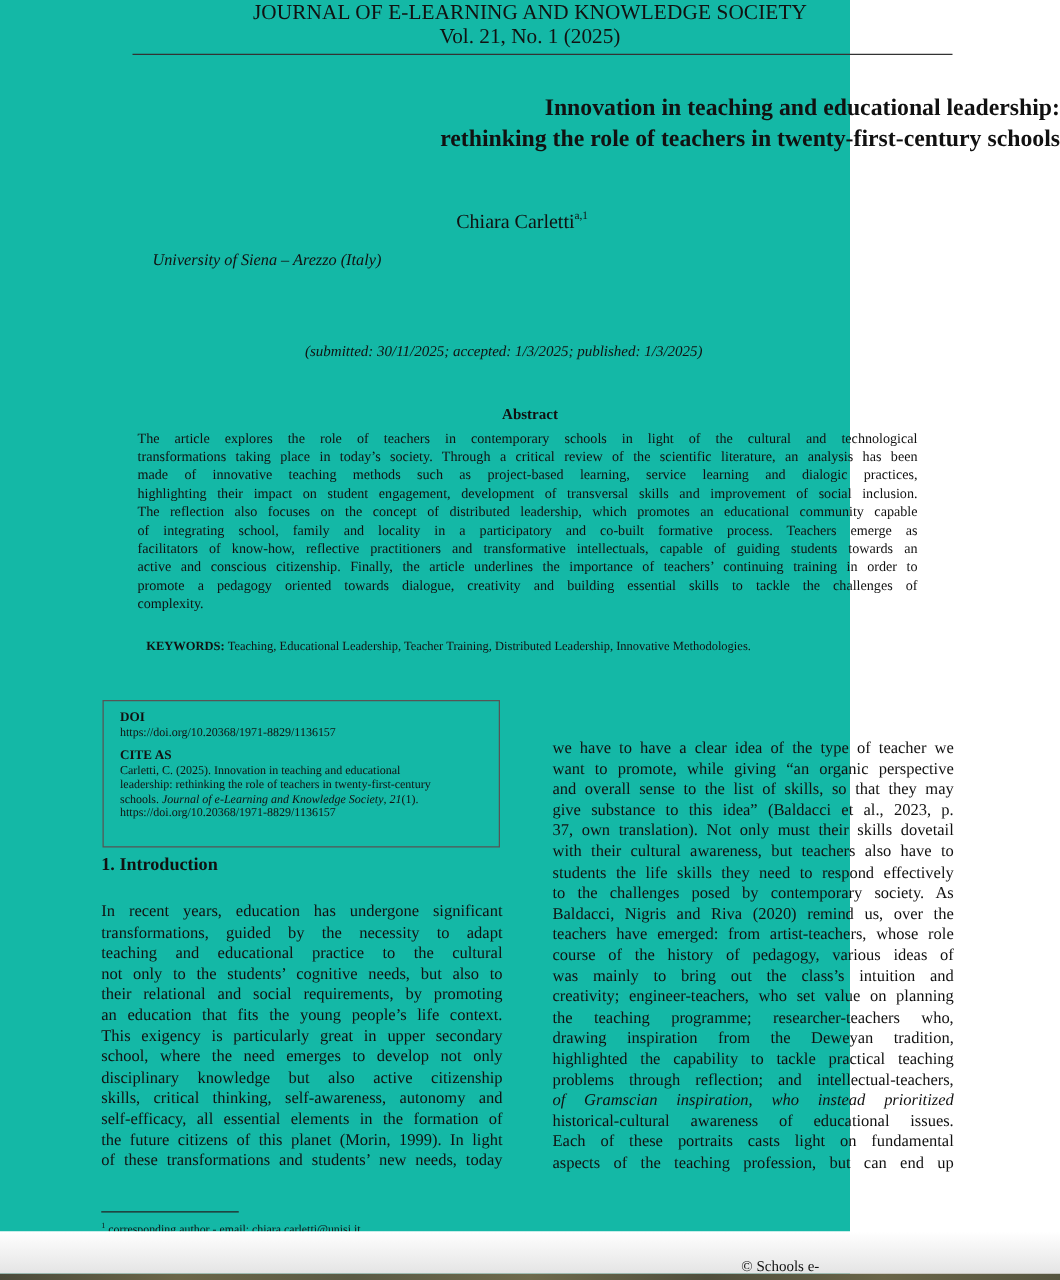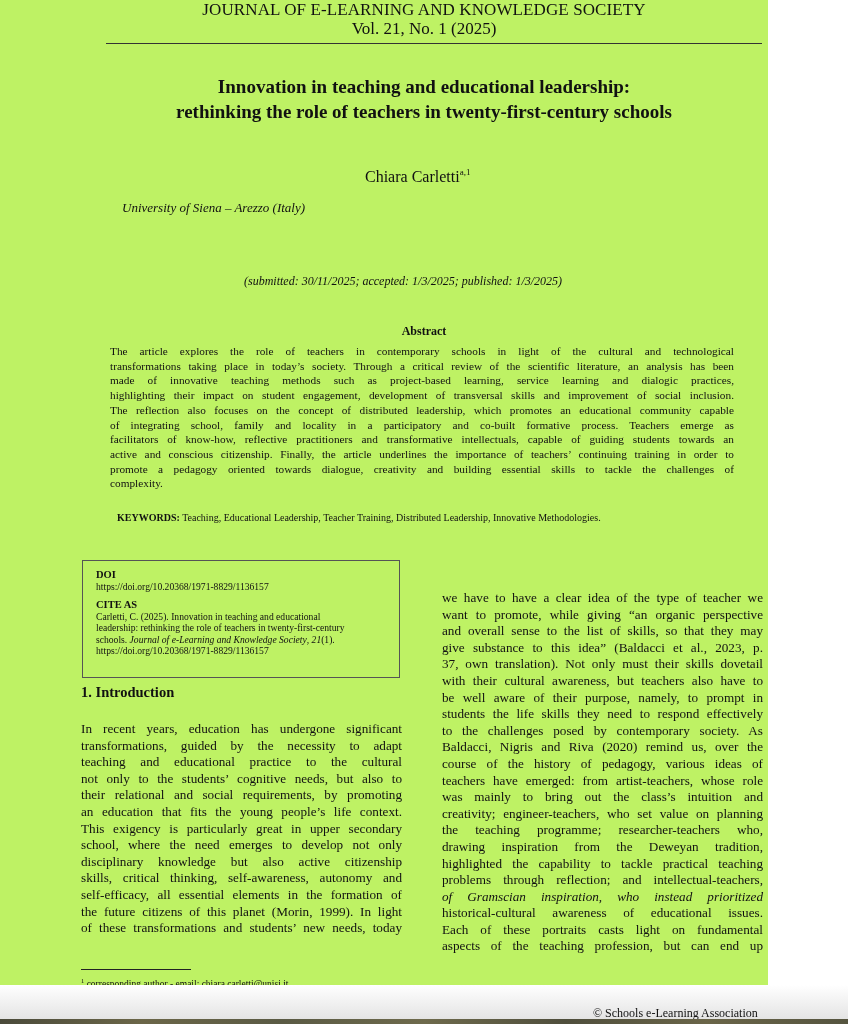--- a/index.html
+++ b/index.html
@@ -2,21 +2,21 @@
 <html><head>
 <meta charset="utf-8">
 <style>
   html, body { margin: 0; padding: 0; }
   body {
     width: 848px; height: 1024px; overflow: hidden; position: relative;
     background: #ffffff;
     font-family: "Liberation Serif", serif;
     color: #111;
   }
-  .page { position: absolute; left: 0; top: 0; width: 768px; height: 1024px; background: #bef264; }
+  .page { position: absolute; left: 0; top: 0; width: 680px; height: 1024px; background: #14b8a6; }
   .bottom-fade {
     position: absolute; left: 0; top: 985px; width: 848px; height: 34px;
     background: linear-gradient(#ffffff, #e4e4e4);
   }
   .desktop-strip {
     position: absolute; left: 0; top: 1019px; width: 848px; height: 5px;
     background: linear-gradient(90deg, #4a4a3a, #6b6648, #5a5a44, #6e6a4c, #4f4e3c, #6a6548, #55543f);
   }
   .journal-name {
     position: absolute; left: 0; top: 0; width: 848px; text-align: center;
@@ -24,21 +24,21 @@
   }
   .journal-vol {
     position: absolute; left: 0; top: 19px; width: 848px; text-align: center;
     font-size: 17px; line-height: 20px;
   }
   .header-rule {
     position: absolute; left: 106px; top: 43px; width: 656px; height: 0;
     border-top: 1.5px solid #333;
   }
   .title {
-    position: absolute; left: 0; top: 74px; width: 848px; text-align: center;
+    position: absolute; left: 0; top: 74px; width: 848px; text-align: right;
     font-size: 19px; line-height: 25px; font-weight: bold;
   }
   .author {
     position: absolute; left: 365px; top: 162px; font-size: 16px; line-height: 20px;
   }
   .author sup { font-size: 9px; vertical-align: 7px; }
   .affiliation {
     position: absolute; left: 122px; top: 200px; font-size: 13px; font-style: italic;
   }
   .dates {
@@ -153,26 +153,25 @@
       <span class="ln" style="display: block; white-space: nowrap; text-align: justify; text-align-last: justify;">the future citizens of this planet (Morin, 1999). In light</span>
       <span class="ln" style="display: block; white-space: nowrap; text-align: justify; text-align-last: justify;">of these transformations and students’ new needs, today</span>
     </div>
   <div class="col col-right" id="col-right">
       <span class="ln" style="display: block; white-space: nowrap; text-align: justify; text-align-last: justify;">we have to have a clear idea of the type of teacher we</span>
       <span class="ln" style="display: block; white-space: nowrap; text-align: justify; text-align-last: justify;">want to promote, while giving “an organic perspective</span>
       <span class="ln" style="display: block; white-space: nowrap; text-align: justify; text-align-last: justify;">and overall sense to the list of skills, so that they may</span>
       <span class="ln" style="display: block; white-space: nowrap; text-align: justify; text-align-last: justify;">give substance to this idea” (Baldacci et al., 2023, p.</span>
       <span class="ln" style="display: block; white-space: nowrap; text-align: justify; text-align-last: justify;">37, own translation). Not only must their skills dovetail</span>
       <span class="ln" style="display: block; white-space: nowrap; text-align: justify; text-align-last: justify;">with their cultural awareness, but teachers also have to</span>
-      <span class="ln" style="display: block; white-space: nowrap; text-align: justify; text-align-last: justify;">be well aware of their purpose, namely, to prompt in</span>
       <span class="ln" style="display: block; white-space: nowrap; text-align: justify; text-align-last: justify;">students the life skills they need to respond effectively</span>
       <span class="ln" style="display: block; white-space: nowrap; text-align: justify; text-align-last: justify;">to the challenges posed by contemporary society. As</span>
       <span class="ln" style="display: block; white-space: nowrap; text-align: justify; text-align-last: justify;">Baldacci, Nigris and Riva (2020) remind us, over the</span>
+      <span class="ln" style="display: block; white-space: nowrap; text-align: justify; text-align-last: justify;">teachers have emerged: from artist-teachers, whose role</span>
       <span class="ln" style="display: block; white-space: nowrap; text-align: justify; text-align-last: justify;">course of the history of pedagogy, various ideas of</span>
-      <span class="ln" style="display: block; white-space: nowrap; text-align: justify; text-align-last: justify;">teachers have emerged: from artist-teachers, whose role</span>
       <span class="ln" style="display: block; white-space: nowrap; text-align: justify; text-align-last: justify;">was mainly to bring out the class’s intuition and</span>
       <span class="ln" style="display: block; white-space: nowrap; text-align: justify; text-align-last: justify;">creativity; engineer-teachers, who set value on planning</span>
       <span class="ln" style="display: block; white-space: nowrap; text-align: justify; text-align-last: justify;">the teaching programme; researcher-teachers who,</span>
       <span class="ln" style="display: block; white-space: nowrap; text-align: justify; text-align-last: justify;">drawing inspiration from the Deweyan tradition,</span>
       <span class="ln" style="display: block; white-space: nowrap; text-align: justify; text-align-last: justify;">highlighted the capability to tackle practical teaching</span>
       <span class="ln" style="display: block; white-space: nowrap; text-align: justify; text-align-last: justify;">problems through reflection; and intellectual-teachers,</span>
       <span class="ln" style="display: block; white-space: nowrap; text-align: justify; text-align-last: justify; font-style: italic;">of Gramscian inspiration, who instead prioritized</span>
       <span class="ln" style="display: block; white-space: nowrap; text-align: justify; text-align-last: justify;">historical-cultural awareness of educational issues.</span>
       <span class="ln" style="display: block; white-space: nowrap; text-align: justify; text-align-last: justify;">Each of these portraits casts light on fundamental</span>
       <span class="ln" style="display: block; white-space: nowrap; text-align: justify; text-align-last: justify;">aspects of the teaching profession, but can end up</span>

